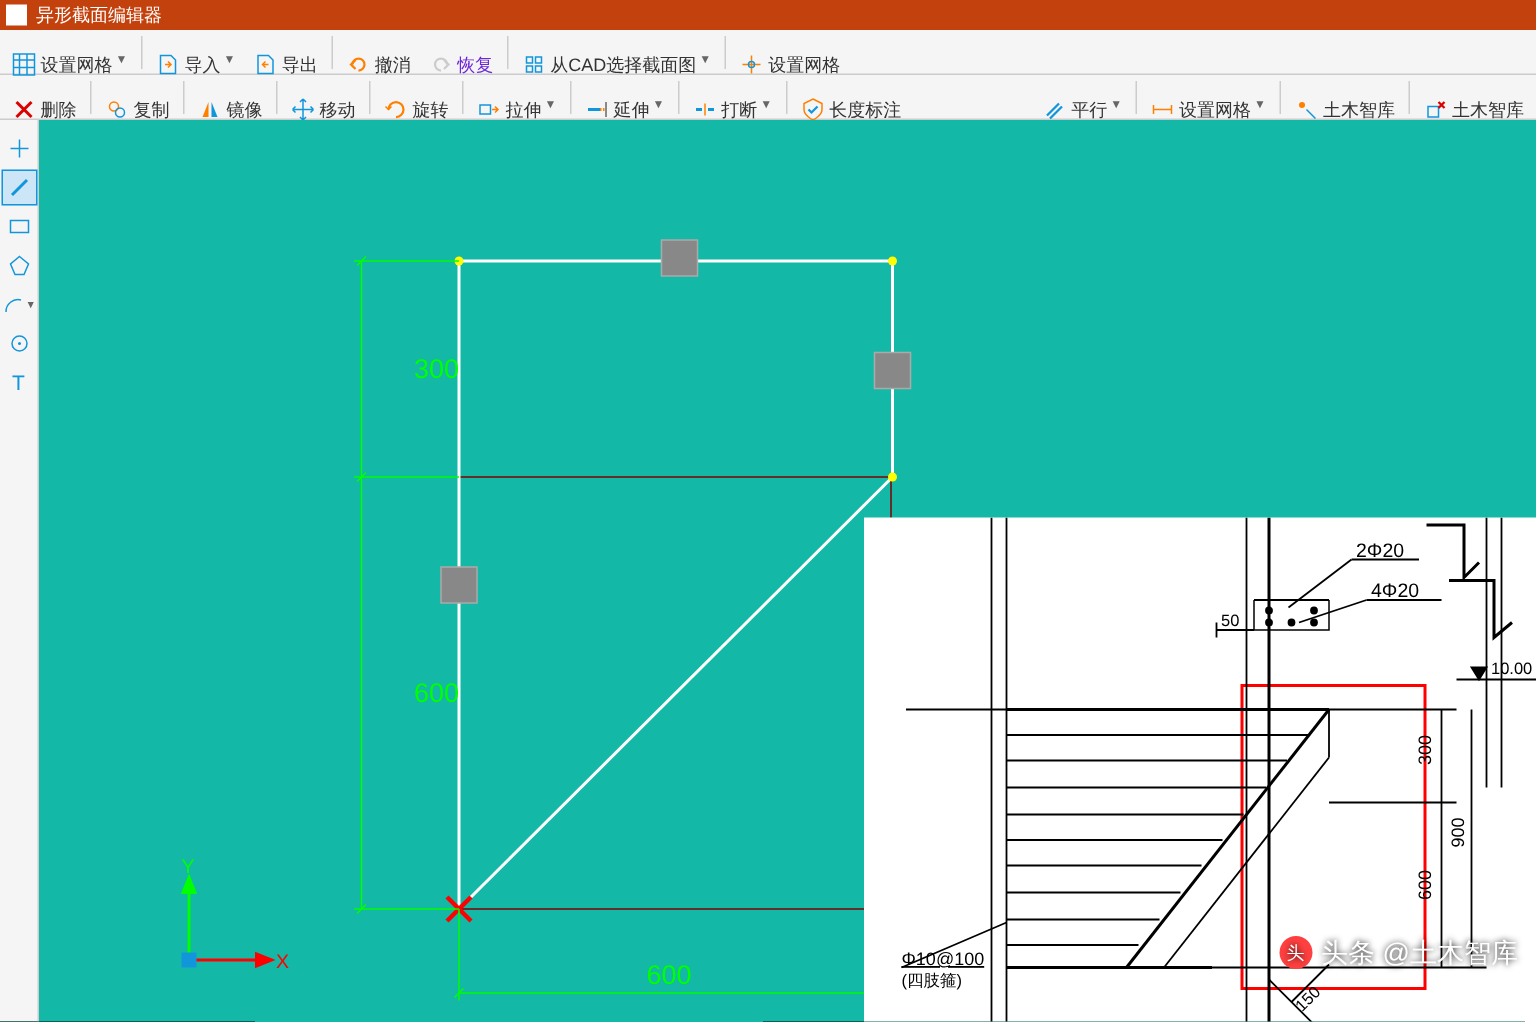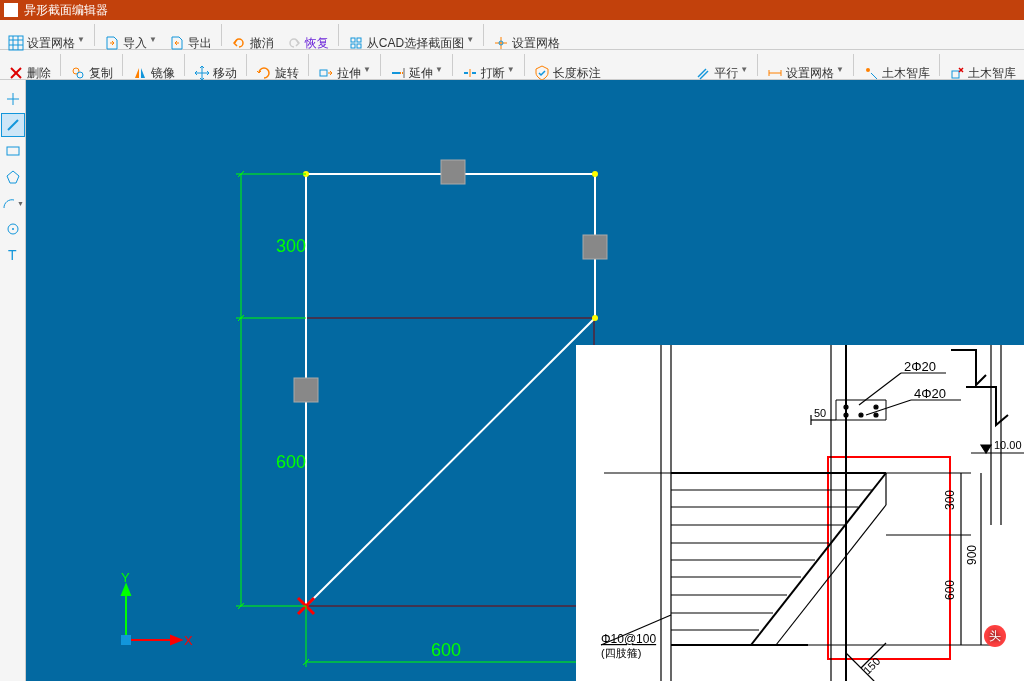--- a/index.html
+++ b/index.html
@@ -12,21 +12,21 @@
 .toolbar .tbtn { display: flex; align-items: flex-start; padding: 12px 6px; height: 16px; cursor: pointer; white-space: nowrap; }
 .toolbar .sep { width: 1px; height: 22px; background: #ccc; margin: 0 3px; }
 .toolbar .drop { font-size: 8px; color: #666; margin-left: 2px; }
 .ticon { width: 16px; height: 16px; margin-right: 3px; display: flex; align-items: center; justify-content: center; }
 
 .workspace { display: flex; height: 601px; background: #000; }
 .side-tools { width: 26px; background: #f5f5f5; border-right: 1px solid #ccc; display: flex; flex-direction: column; padding-top: 6px; }
 .side-tools .st { width: 24px; height: 24px; margin: 1px auto; display: flex; align-items: center; justify-content: center; cursor: pointer; }
 .side-tools .st.active { background: #cde6f7; border: 1px solid #1296db; }
 
-.canvas { flex: 1; background: #0369a1; position: relative; }
+.canvas { flex: 1; background: #14b8a6; position: relative; }
 .dim-text { fill: #00ff00; font-size: 18px; font-family: Arial; }
 .section-line { stroke: #fff; stroke-width: 2; fill: none; }
 .dim-line { stroke: #00ff00; stroke-width: 1; fill: none; }
 .bbox-line { stroke: #800000; stroke-width: 1; fill: none; }
 .handle { fill: #888; stroke: #aaa; }
 .endpoint { fill: #ffff00; }
 .origin-x { stroke: #ff0000; stroke-width: 2; fill: #ff0000; }
 .origin-y { stroke: #00ff00; stroke-width: 2; fill: #00ff00; }
 .origin-o { fill: #1296db; }
 .axis-label { font-size: 13px; font-family: Arial; }
@@ -446,13 +446,14 @@
         <text x="160" y="380" font-size="13">800</text>
         <text x="282" y="380" font-size="13">600</text>
         <text x="292" y="330" font-size="11" transform="rotate(-45 292 330)">150</text>
       </svg>
     </div>
   </div>
 </div>
 
 <div class="watermark">
   <span class="wm-logo">头</span>
+  <span>头条 @土木智库</span>
 </div>
 
 </body></html>

